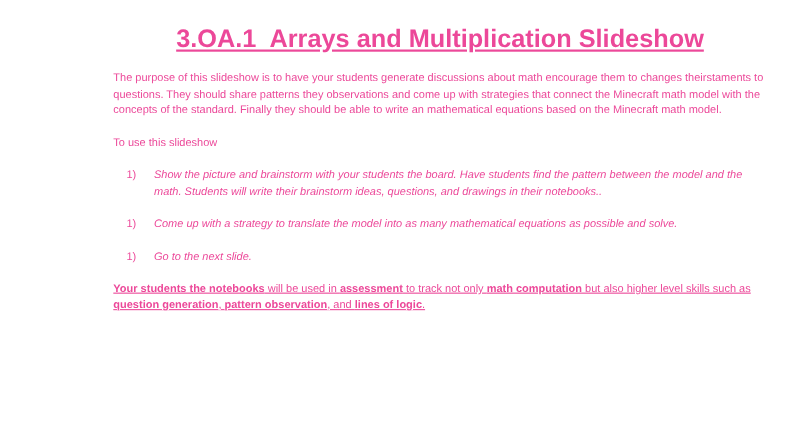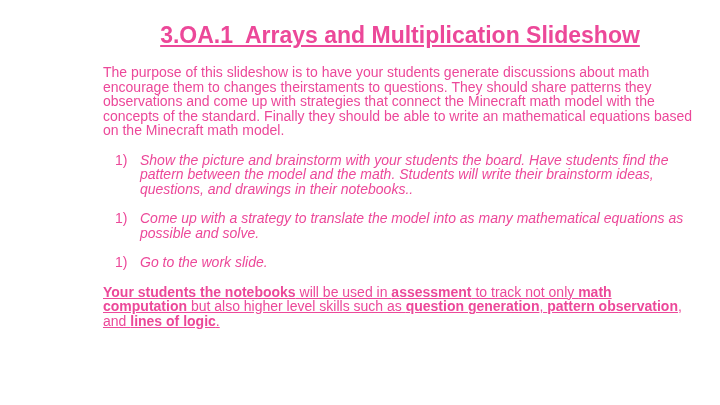--- a/index.html
+++ b/index.html
@@ -21,21 +21,21 @@
     margin: 22px 40px 0 40px;
     text-align: center;
     font-size: 23px;
     line-height: 26px;
     font-weight: bold;
     text-decoration: underline;
     white-space: pre-wrap;
   }
   .content {
     margin: 17px 62px 16px 63px;
-    font-size: 14px;
+    font-size: 10px;
     line-height: 14.5px;
   }
   .content .para {
     margin: 0 0 15px 0;
   }
   .list-intro {
     margin: 0;
   }
   .step {
     display: flex;
@@ -63,32 +63,33 @@
 
 <div class="slide">
 
   <h1 class="title">3.OA.1  Arrays and Multiplication Slideshow</h1>
 
   <div class="content">
 
     <p class="para">The purpose of this slideshow is to have your students generate discussions about math encourage them to changes theirstaments to questions. They should share patterns they observations and come up with strategies that connect the Minecraft math model with the concepts of the standard. Finally they should be able to write an mathematical equations based on the Minecraft math model.</p>
 
 
+    <p class="para list-intro">To use this slideshow</p>
 
     <div class="step">
       <span class="marker">1)</span>
       <span class="text">Show the picture and brainstorm with your students the board. Have students find the pattern between the model and the math. Students will write their brainstorm ideas, questions, and drawings in their notebooks..</span>
     </div>
 
     <div class="step">
       <span class="marker">1)</span>
       <span class="text">Come up with a strategy to translate the model into as many mathematical equations as possible and solve.</span>
     </div>
 
     <div class="step">
       <span class="marker">1)</span>
-      <span class="text">Go to the work slide.</span>
+      <span class="text">Go to the next slide.</span>
     </div>
 
     <p class="footer-p"><span class="b">Your students the notebooks</span><span> will be used in </span><span class="b">assessment</span><span> to track not only </span><span class="b">math computation</span><span> but also higher level skills such as </span><span class="b">question generation</span><span>, </span><span class="b">pattern observation</span><span>, and </span><span class="b">lines of logic</span><span>.</span></p>
 
   </div>
 </div>
 
 </body></html>

